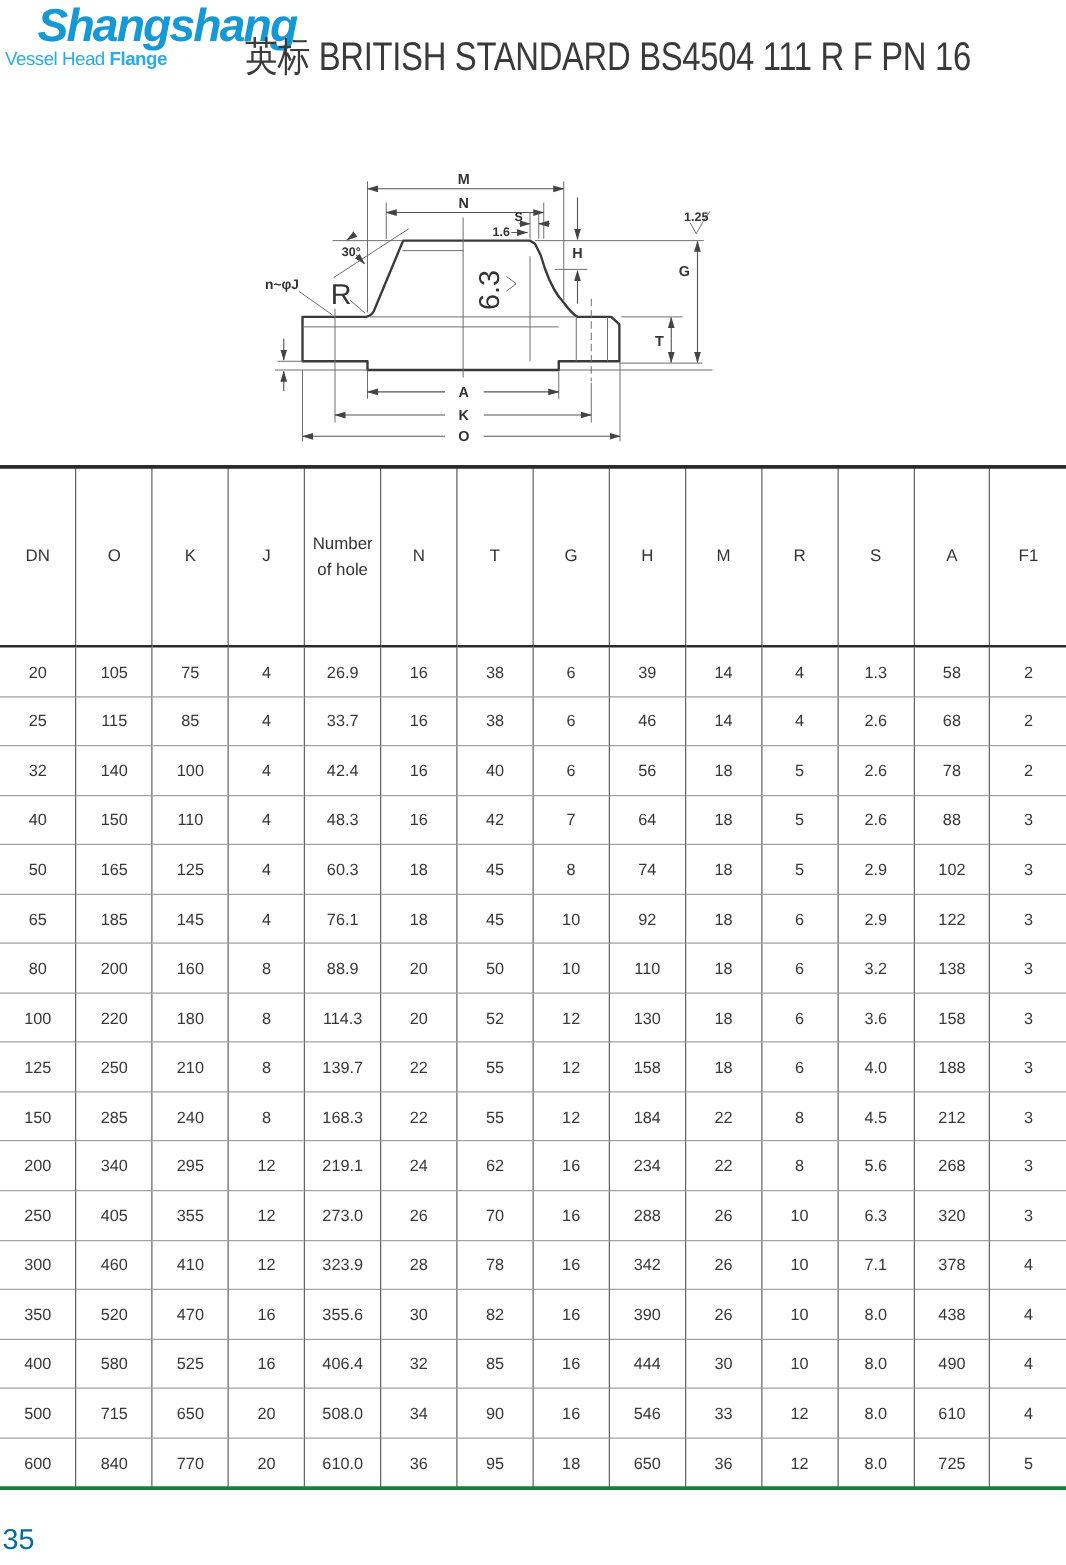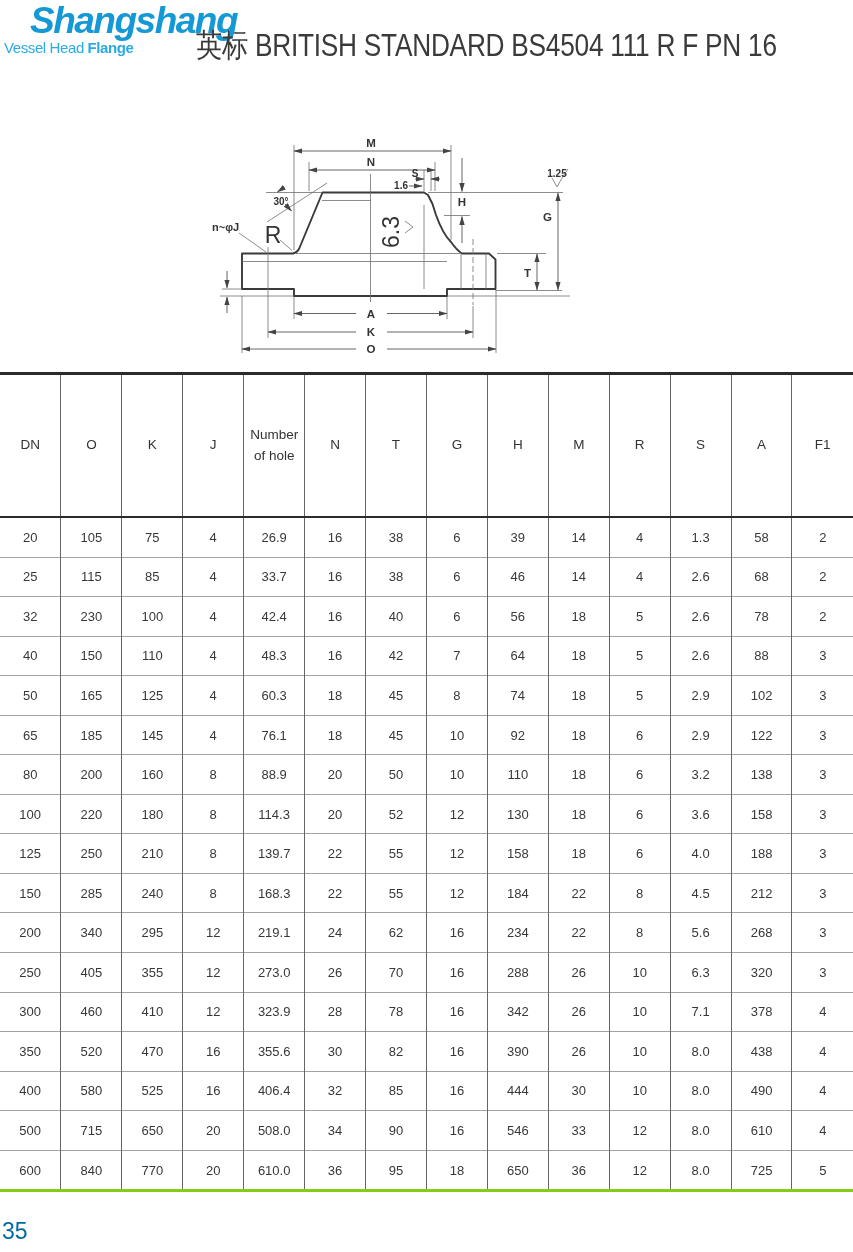--- a/index.html
+++ b/index.html
@@ -25,21 +25,21 @@
   .thin{fill:none;stroke:#6f6f6f;stroke-width:0.8;}
   .dim{fill:none;stroke:#555;stroke-width:0.9;}
   .dash{fill:none;stroke:#6f6f6f;stroke-width:0.8;stroke-dasharray:6 3;}
   .lbl{fill:#333;font-size:11.5px;font-weight:bold;}
   .lbl-sm{fill:#333;font-size:10px;font-weight:bold;}
   .lbl-big{fill:#333;font-size:23px;font-weight:normal;}
 
   
   .spec-table{position:absolute;left:0;top:372px;width:853px;
               border-collapse:collapse;table-layout:fixed;}
-  .spec-table{border-top:3px solid #2b2b2b;border-bottom:3px solid #84cc16;}
+  .spec-table{border-top:3px solid #2b2b2b;border-bottom:3px solid #15803d;}
   .spec-table th,.spec-table td{border-right:1px solid #666;text-align:center;
               vertical-align:middle;padding:0 2px;font-weight:normal;}
   .spec-table th:last-child,.spec-table td:last-child{border-right:none;}
   .spec-table thead th{height:141px;font-size:13.5px;color:#333;
               border-bottom:2px solid #2b2b2b;line-height:1.5;}
   .spec-table tbody td{height:38.55px;font-size:13px;color:#383838;
               border-top:1px solid #a2a2a2;}
   .spec-table tbody tr:first-child td{border-top:none;}
 
   
@@ -193,21 +193,21 @@
         <td>6</td>
         <td>46</td>
         <td>14</td>
         <td>4</td>
         <td>2.6</td>
         <td>68</td>
         <td>2</td>
       </tr>
       <tr>
         <td>32</td>
-        <td>230</td>
+        <td>140</td>
         <td>100</td>
         <td>4</td>
         <td>42.4</td>
         <td>16</td>
         <td>40</td>
         <td>6</td>
         <td>56</td>
         <td>18</td>
         <td>5</td>
         <td>2.6</td>

